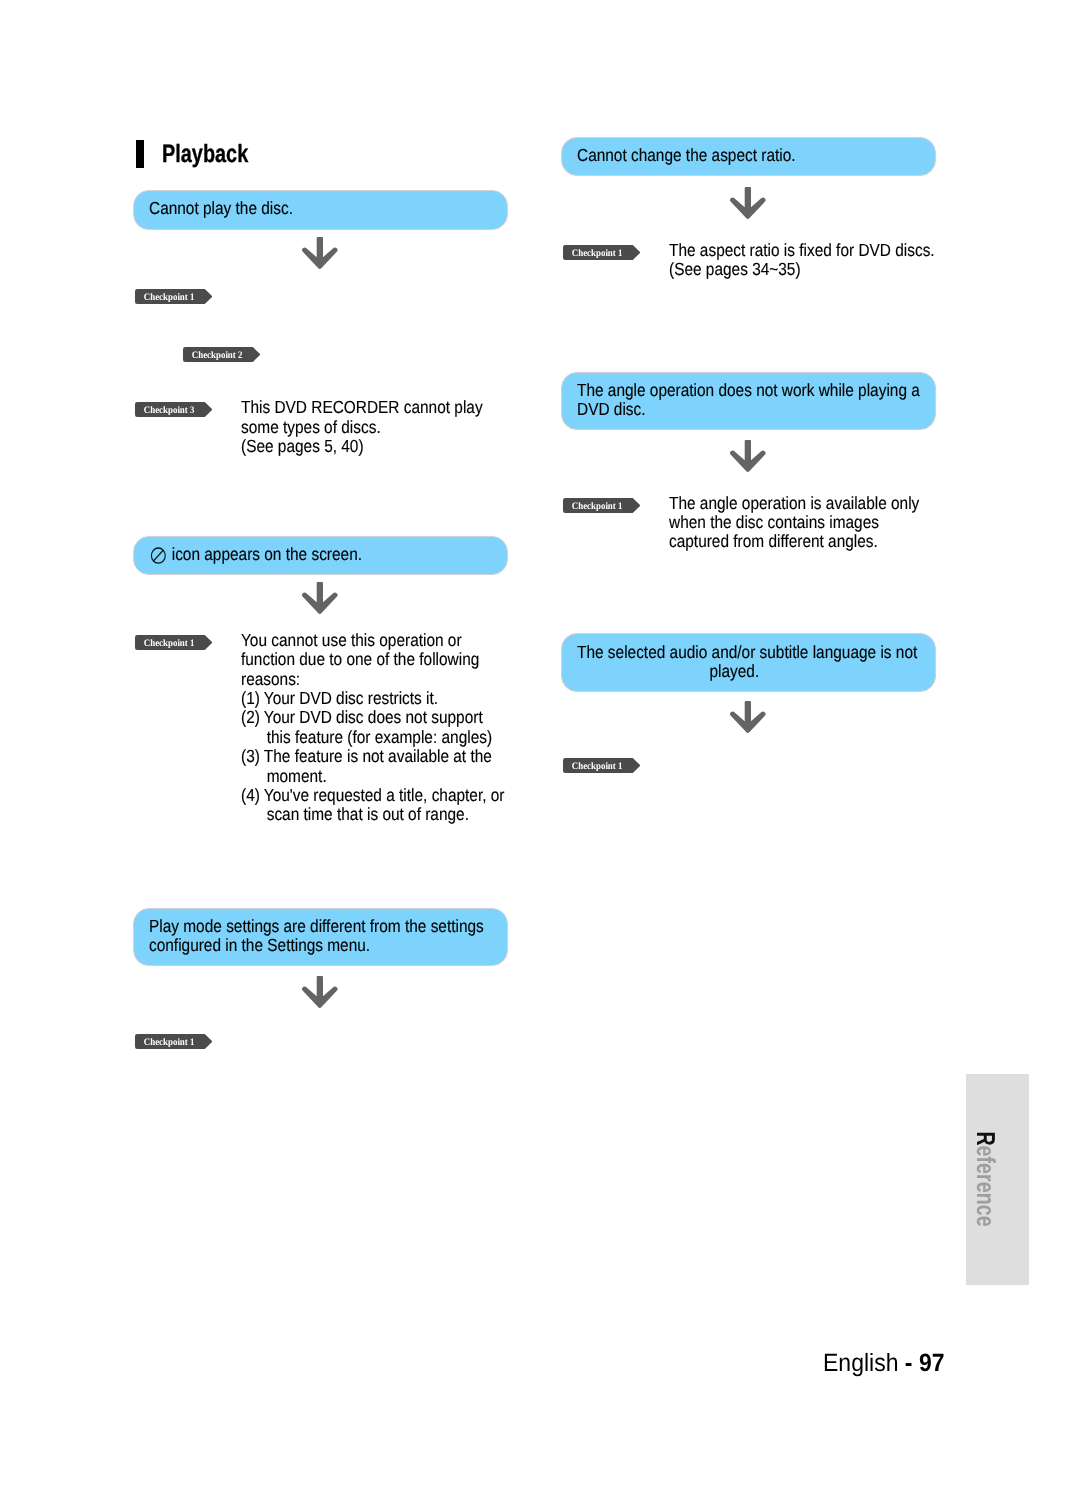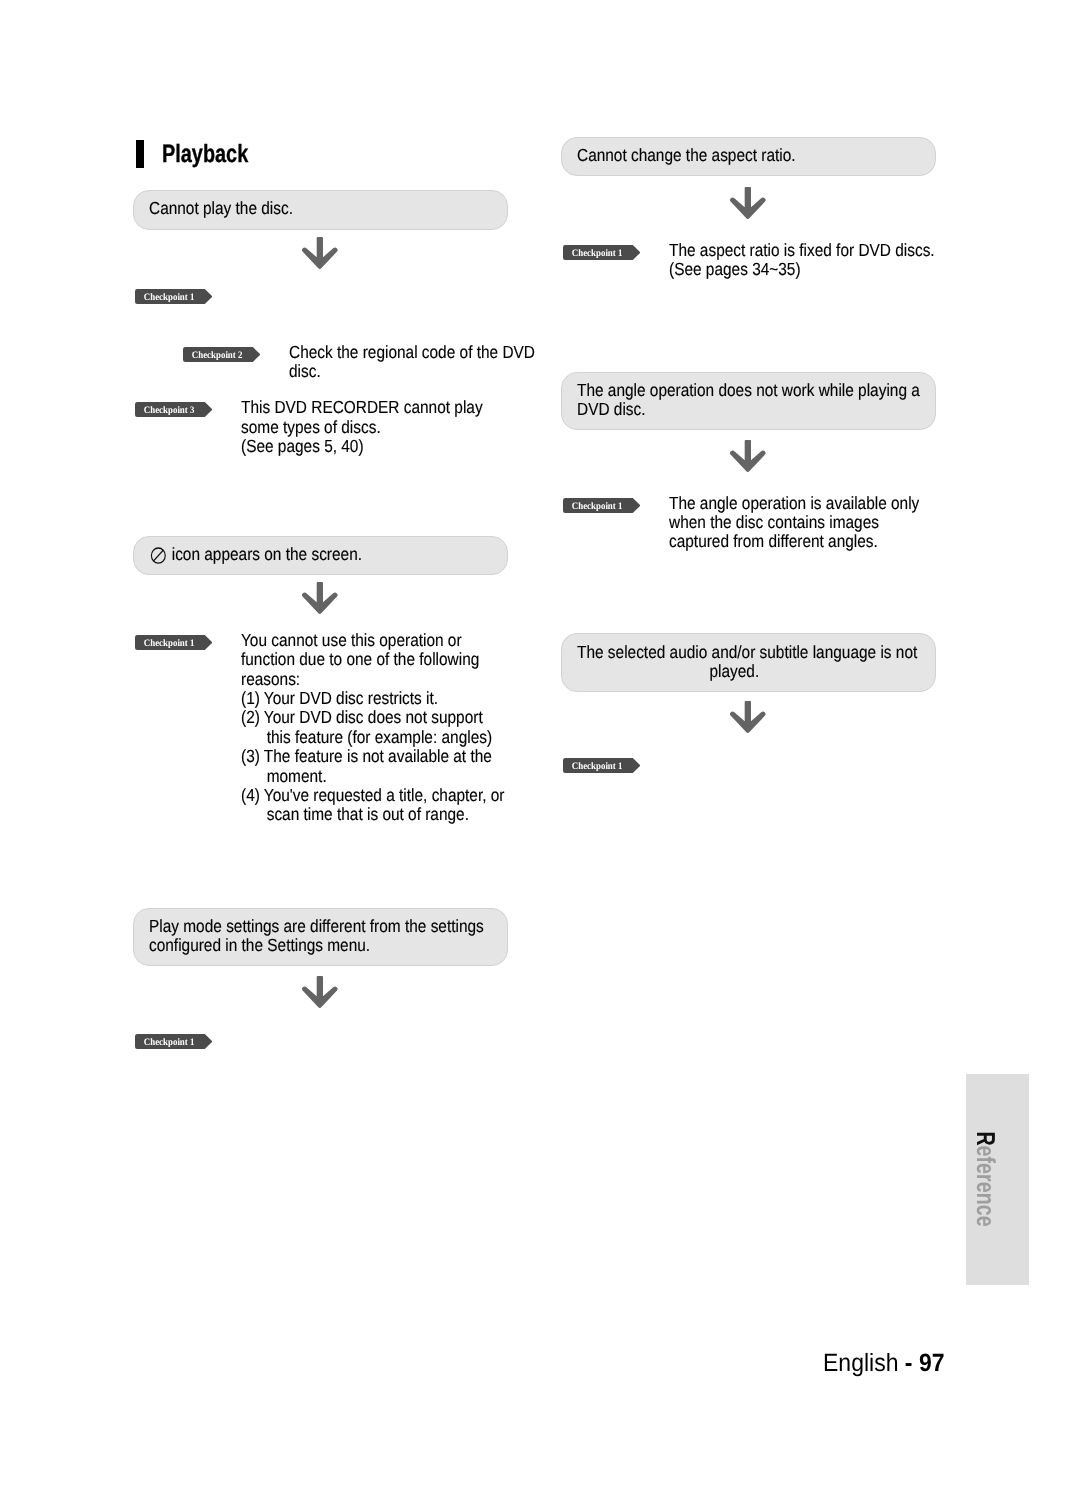--- a/index.html
+++ b/index.html
@@ -24,21 +24,21 @@
   }
 
   
   .col { position:absolute; top:0; width:374px; }
   .col-left  { left:133px; }
   .col-right { left:561px; }
 
   
   .pill {
     position:absolute; left:0; box-sizing:border-box; width:374.5px;
-    background:#e5e5e5; border:1px solid #d2d2d2; border-radius:16px;
+    background:#7dd3fc; border:1px solid #d2d2d2; border-radius:16px;
     padding:8.3px 0 10.3px 15.3px;
     font-size:17.5px; line-height:18.9px;
   }
   .pline { display:block; white-space:pre; transform:scaleX(0.881); transform-origin:0 50%; -webkit-text-stroke:0.14px #000; }
   .ban-icon { display:inline-block; vertical-align:-4.0px; margin-right:6.2px; }
 
   
   .arrow { position:absolute; display:block; }
 
   
@@ -100,24 +100,20 @@
         </div>
       </div>
       <div class="cp-row" style="top: 343px; margin-left: 48px;">
         <div class="cp-badge">
           <svg width="77.5" height="15" viewBox="0 0 77.5 15">
             <path d="M2.2 0 H69.8 L77.5 7.5 L69.8 15 H2.2 A2.2 2.2 0 0 1 0 12.8 V2.2 A2.2 2.2 0 0 1 2.2 0 Z" fill="#4b4b4b"></path>
           </svg>
           <div class="cp-label">
             <span>Checkpoint 2</span>
           </div>
-        </div>
-        <div class="cp-text">
-          <span class="cline">Check the regional code of the DVD</span>
-          <span class="cline">disc.</span>
         </div>
       </div>
       <div class="cp-row" style="top: 398.2px;">
         <div class="cp-badge">
           <svg width="77.5" height="15" viewBox="0 0 77.5 15">
             <path d="M2.2 0 H69.8 L77.5 7.5 L69.8 15 H2.2 A2.2 2.2 0 0 1 0 12.8 V2.2 A2.2 2.2 0 0 1 2.2 0 Z" fill="#4b4b4b"></path>
           </svg>
           <div class="cp-label">
             <span>Checkpoint 3</span>
           </div>

